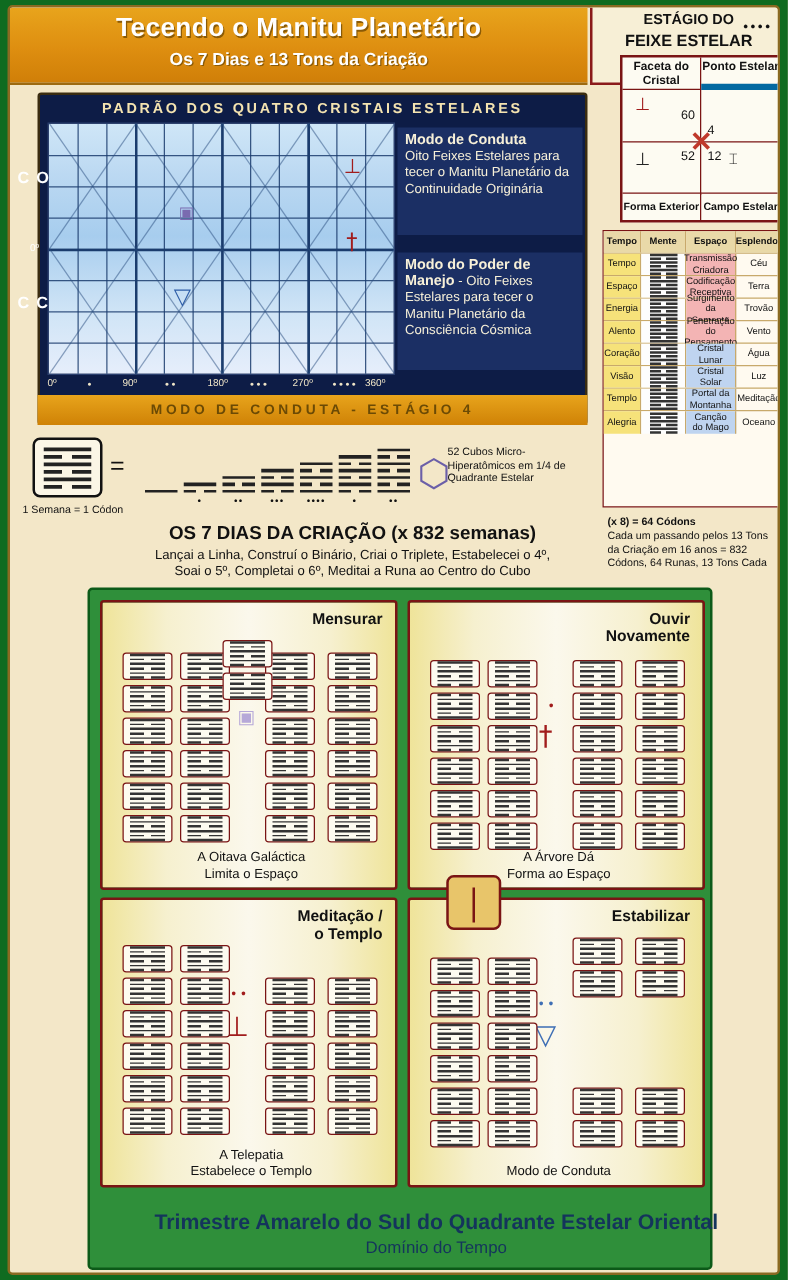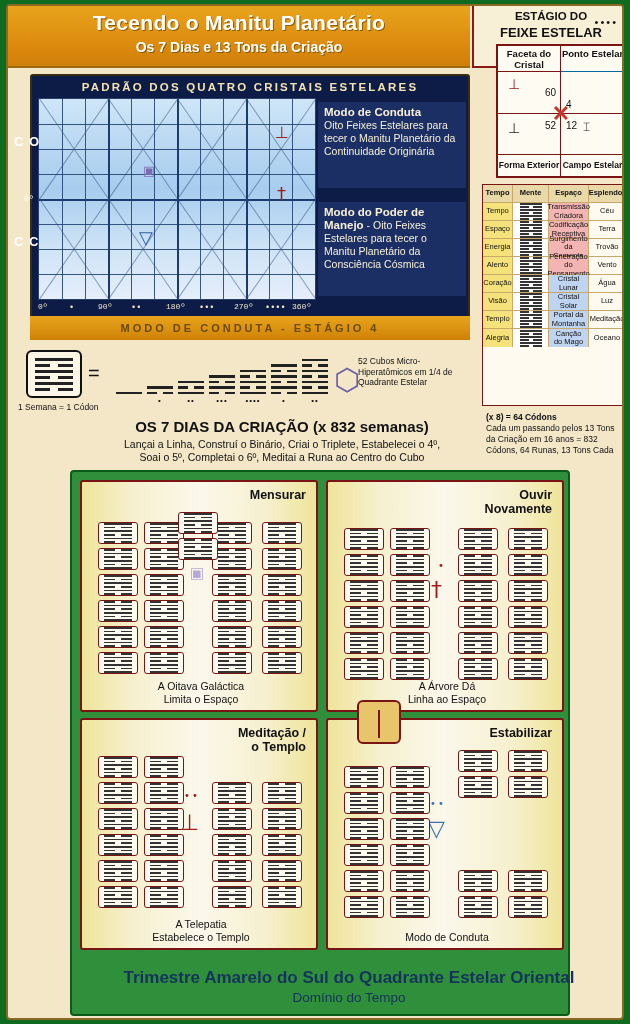--- a/index.html
+++ b/index.html
@@ -55,21 +55,21 @@
   .estagio-dots { position:absolute; right: 8px; top: 10px; color:#111; font-size: 11px; letter-spacing: 2px;}
 
   
   .facet {
     position: absolute; left: 488px; top: 38px; width: 130px; height: 134px;
     background: #fdfbf2; border: 2px solid #7a1414;
   }
   .facet .hdr { position:absolute; top:0; height:26px; width:50%; font-size:9.5px;
      text-align:center; font-weight:bold; color:#111; padding-top:2px; line-height:11px;}
   .facet .hdr.l { left:0; border-right:1px solid #7a1414; border-bottom:1px solid #7a1414;}
-  .facet .hdr.r { left:50%; border-bottom:1px solid #0369a1;}
+  .facet .hdr.r { left:50%; border-bottom:5px solid #0369a1;}
   .facet .mid { position:absolute; left:0; top:26px; width:100%; height:84px; }
   .facet .q { position:absolute; width:50%; height:50%; }
   .facet .q.tl {left:0; top:0; border-right:1px solid #7a1414; border-bottom:1px solid #7a1414;}
   .facet .q.tr {left:50%; top:0; border-bottom:1px solid #7a1414;}
   .facet .q.bl {left:0; top:50%; border-right:1px solid #7a1414;}
   .facet .q.br {left:50%; top:50%;}
   .facet .num { position:absolute; font-size:10px; color:#111; }
   .facet .foot { position:absolute; bottom:0; height:22px; width:50%; font-size:8.5px;
      text-align:center; font-weight:bold; color:#111; padding-top:5px; border-top:1px solid #7a1414;}
   .facet .foot.l {left:0; border-right:1px solid #7a1414;}
@@ -92,21 +92,21 @@
   .grid-area {
     position:absolute; left: 30px; top: 92px; width: 278px; height: 202px;
     background: linear-gradient(180deg,#cfe6f7 0%, #bcd9f2 20%, #a7cdee 45%, #cfe4f6 75%, #e6eefb 100%);
     border: 1px solid #2a3f6e;
   }
   .grid-area .vline { position:absolute; top:0; bottom:0; width:1px; background:#1b3c6d; opacity:.85;}
   .grid-area .hline { position:absolute; left:0; right:0; height:1px; background:#1b3c6d; opacity:.85;}
   .grid-area .diag {
     position:absolute; width:1px; background:#2a4d80; opacity:.5; transform-origin: top left;
   }
-  .axis-lab { position:absolute; color:#f0e6c8; font-size:8px;font-family:Liberation Mono, monospace; }
+  .axis-lab { position:absolute; color:#f0e6c8; font-size:8px; }
   .side-lab { position:absolute; color:#ffffff; font-size:13px; font-weight:bold; letter-spacing:1px;}
   .dots-row { position:absolute; color:#f0e6c8; font-size:9px; letter-spacing:2px;}
 
   .mode-box {
     position:absolute; left: 310px; width: 148px;
     color:#f7f0d8; font-size:10.5px; line-height:13px; padding:4px 6px;
   }
   .mode-box b { font-size:11.5px; }
   .mode-a { top: 96px; height: 86px; background:#1b2f64;}
   .mode-b { top: 196px; height: 94px; background:#1b2f64;}
@@ -681,21 +681,21 @@
             <i></i>
           </div>
         </div>
 
       <div class="quad q2" id="quad2">
         <div class="quad-title" style="right:10px; top:6px; text-align:right;">
           <div>Ouvir</div>
           <div>Novamente</div>
         </div>
         <div class="quad-cap" style="bottom:18px;">A Árvore Dá</div>
-        <div class="quad-cap" style="bottom:5px;">Linha ao Espaço</div>
+        <div class="quad-cap" style="bottom:5px;">Forma ao Espaço</div>
         <div class="sym" style="left:103px; top:95px; font-size:22px; color:#a11c1c;">†</div>
         <div class="sym" style="left:110px; top:78px; font-size:10px; color:#a11c1c;">•</div>
       <div class="hexcard" style="left: 16px; top: 46px;">
             <i></i>
             <i class="br"></i>
             <i></i>
             <i class="br"></i>
             <i></i>
             <i class="br"></i>
           </div>

